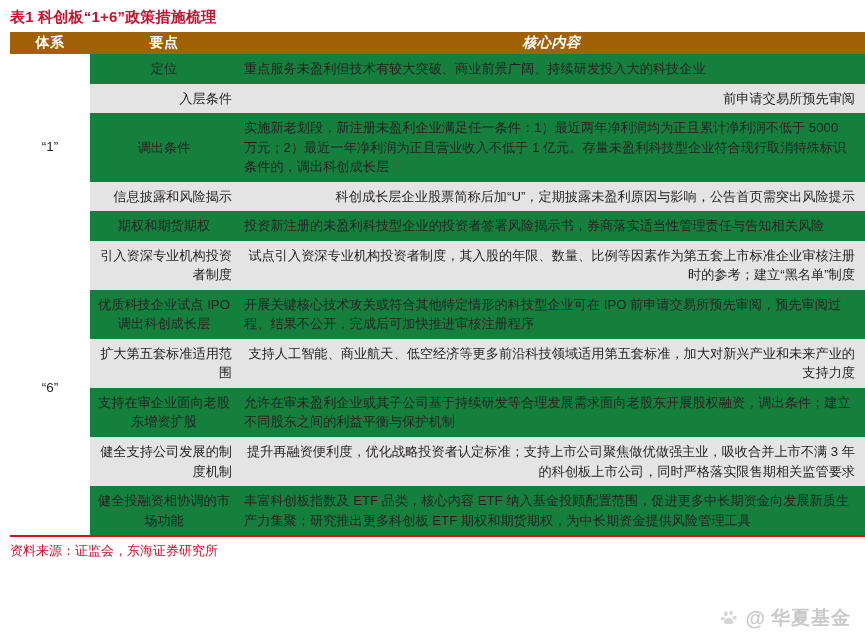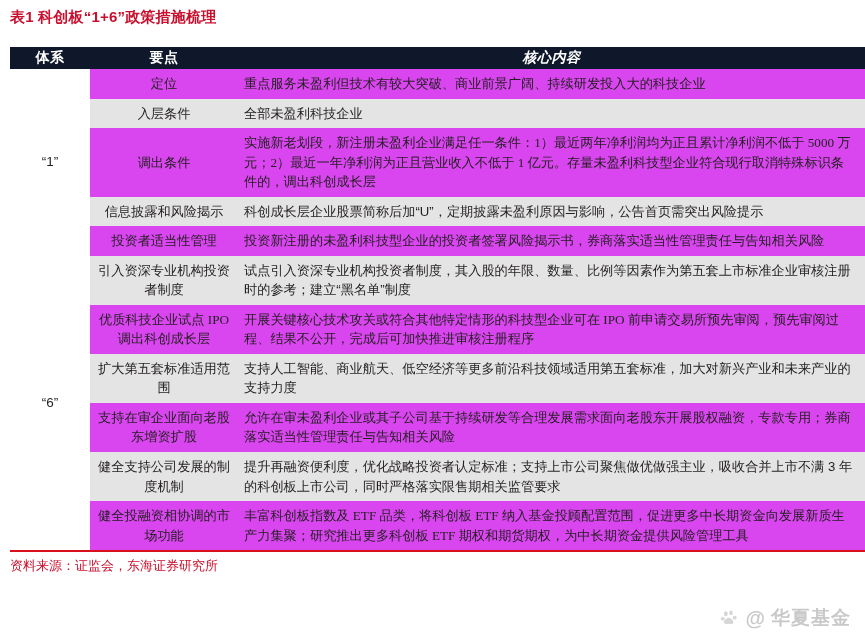--- a/index.html
+++ b/index.html
@@ -22,36 +22,36 @@
     width: 865px;
     height: 635px;
     padding: 0;
   }
 
   
   .table-title {
     font-size: 15px;
     font-weight: bold;
     color: #c8102e;
-    padding: 6px 0 20px 10px;
+    padding: 6px 0 5px 10px;
     letter-spacing: 0.2px;
     line-height: 1.4;
     white-space: nowrap;
   }
 
   
   .tbl {
     width: 855px;
     margin-left: 10px;
     border-collapse: collapse;
     table-layout: fixed;
   }
 
   .tbl thead th {
-    background: #0f172a;
+    background: #a16207;
     color: #ffffff;
     font-size: 14px;
     font-weight: bold;
     height: 20px;
     padding: 2px 4px;
     text-align: center;
     vertical-align: middle;
     letter-spacing: 0.5px;
     border: none;
   }
@@ -86,23 +86,23 @@
 
   
   td.content-cell {
     width: 627px;
     text-align: left;
     padding: 5px 10px 5px 6px;
     color: #231f20;
   }
 
   tr.stripe td.point-cell,
-  tr.stripe td.content-cell { background: #e4e4e4; }
+  tr.stripe td.content-cell { background: #e4e4e4; text-align: right; }
   tr.plain td.point-cell,
-  tr.plain td.content-cell { background: #d946ef; font-family: Liberation Serif, serif; }
+  tr.plain td.content-cell { background: #15803d; }
 
   
   .rule {
     width: 855px;
     margin-left: 10px;
     height: 1.5px;
     background: #d9101c;
     margin-top: 0;
   }
   .source {
@@ -146,58 +146,58 @@
       </tr>
     </thead>
     <tbody id="table-body">
         <tr class="plain">
           <td class="sys-cell" rowspan="5">“1”</td>
           <td class="point-cell">定位</td>
           <td class="content-cell">重点服务未盈利但技术有较大突破、商业前景广阔、持续研发投入大的科技企业</td>
         </tr>
         <tr class="stripe">
           <td class="point-cell">入层条件</td>
-          <td class="content-cell">全部未盈利科技企业</td>
+          <td class="content-cell">前申请交易所预先审阅</td>
         </tr>
         <tr class="plain">
           <td class="point-cell">调出条件</td>
           <td class="content-cell">实施新老划段，新注册未盈利企业满足任一条件：1）最近两年净利润均为正且累计净利润不低于 5000 万元；2）最近一年净利润为正且营业收入不低于 1 亿元。存量未盈利科技型企业符合现行取消特殊标识条件的，调出科创成长层</td>
         </tr>
         <tr class="stripe">
           <td class="point-cell">信息披露和风险揭示</td>
           <td class="content-cell">科创成长层企业股票简称后加“U”，定期披露未盈利原因与影响，公告首页需突出风险提示</td>
         </tr>
         <tr class="plain">
-          <td class="point-cell">投资者适当性管理</td>
+          <td class="point-cell">期权和期货期权</td>
           <td class="content-cell">投资新注册的未盈利科技型企业的投资者签署风险揭示书，券商落实适当性管理责任与告知相关风险</td>
         </tr>
         <tr class="stripe">
           <td class="sys-cell" rowspan="6">“6”</td>
           <td class="point-cell">引入资深专业机构投资者制度</td>
           <td class="content-cell">试点引入资深专业机构投资者制度，其入股的年限、数量、比例等因素作为第五套上市标准企业审核注册时的参考；建立“黑名单”制度</td>
         </tr>
         <tr class="plain">
           <td class="point-cell">优质科技企业试点 IPO 调出科创成长层</td>
           <td class="content-cell">开展关键核心技术攻关或符合其他特定情形的科技型企业可在 IPO 前申请交易所预先审阅，预先审阅过程、结果不公开，完成后可加快推进审核注册程序</td>
         </tr>
         <tr class="stripe">
           <td class="point-cell">扩大第五套标准适用范围</td>
           <td class="content-cell">支持人工智能、商业航天、低空经济等更多前沿科技领域适用第五套标准，加大对新兴产业和未来产业的支持力度</td>
         </tr>
         <tr class="plain">
           <td class="point-cell">支持在审企业面向老股东增资扩股</td>
-          <td class="content-cell">允许在审未盈利企业或其子公司基于持续研发等合理发展需求面向老股东开展股权融资，专款专用；券商落实适当性管理责任与告知相关风险</td>
+          <td class="content-cell">允许在审未盈利企业或其子公司基于持续研发等合理发展需求面向老股东开展股权融资，调出条件；建立不同股东之间的利益平衡与保护机制</td>
         </tr>
         <tr class="stripe">
           <td class="point-cell">健全支持公司发展的制度机制</td>
           <td class="content-cell">提升再融资便利度，优化战略投资者认定标准；支持上市公司聚焦做优做强主业，吸收合并上市不满 3 年的科创板上市公司，同时严格落实限售期相关监管要求</td>
         </tr>
         <tr class="plain">
           <td class="point-cell">健全投融资相协调的市场功能</td>
-          <td class="content-cell">丰富科创板指数及 ETF 品类，将科创板 ETF 纳入基金投顾配置范围，促进更多中长期资金向发展新质生产力集聚；研究推出更多科创板 ETF 期权和期货期权，为中长期资金提供风险管理工具</td>
+          <td class="content-cell">丰富科创板指数及 ETF 品类，核心内容 ETF 纳入基金投顾配置范围，促进更多中长期资金向发展新质生产力集聚；研究推出更多科创板 ETF 期权和期货期权，为中长期资金提供风险管理工具</td>
         </tr>
       </tbody>
   </table>
 
   <div class="rule"></div>
   <div class="source">资料来源：证监会，东海证券研究所</div>
 
   <div class="watermark">
     <span class="paw">
       <svg viewBox="0 0 24 24" width="20" height="20" fill="#cfcfcf" aria-hidden="true">

